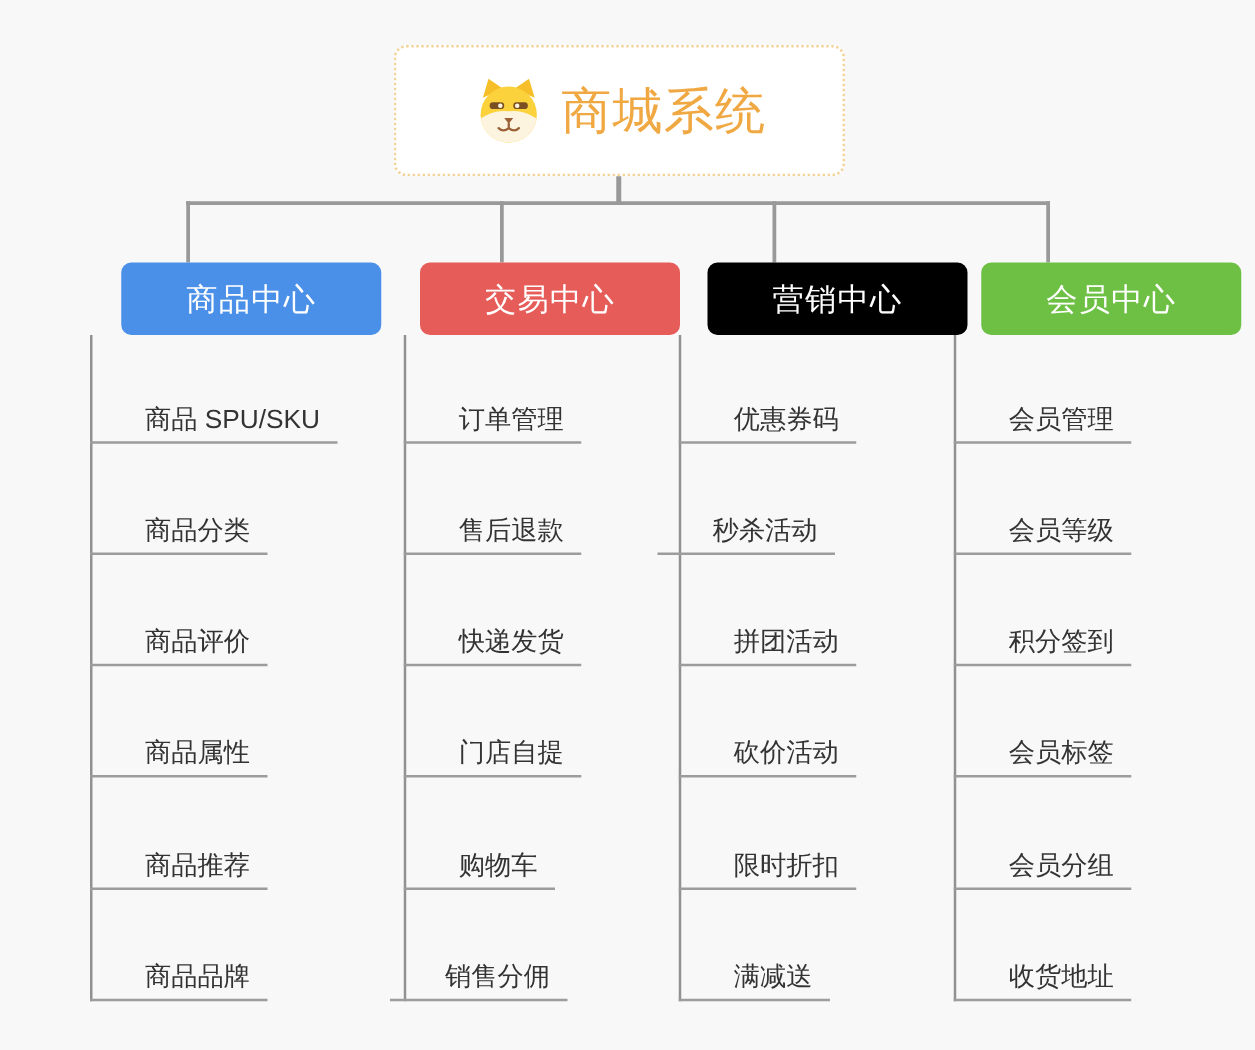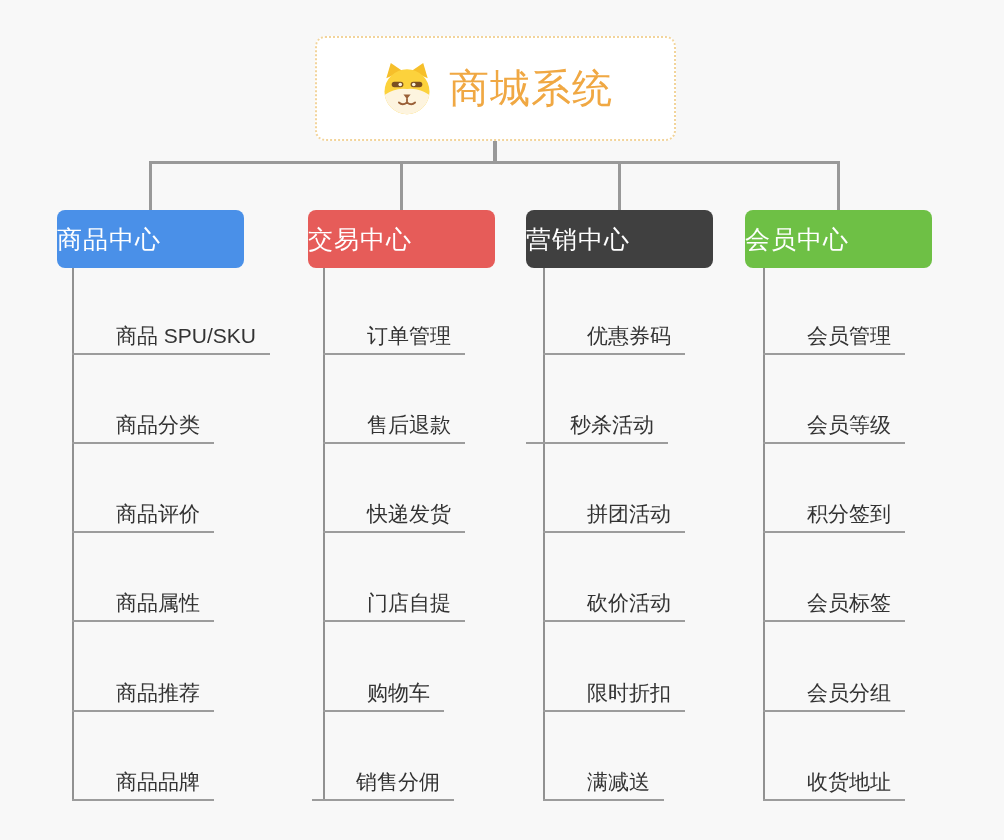--- a/index.html
+++ b/index.html
@@ -21,24 +21,25 @@
   .root-title{
     font-size:40px;letter-spacing:1px;font-weight:500;
   }
 
   
   .conn{position:absolute;background:#999999;}
   .colline{position:absolute;background:#919191;width:2px;}
 
   
   .branch-header{
-    position:absolute;width:187px;height:58px;border-radius:8px;
-    display:flex;align-items:center;justify-content:flex-start;
+    position:absolute;width:208px;height:58px;border-radius:8px;
+    display:flex;align-items:center;justify-content:center;
     color:#ffffff;font-size:25px;letter-spacing:1px;
     box-sizing:border-box;
+    margin-left:40px;
   }
 
   
   .leaf-node{
     position:absolute;
     line-height:34px;
     padding:0 14px 0 44px;
     border-bottom:2px solid #9c9c9c;
     font-size:21px;color:#333333;
     white-space:nowrap;
@@ -77,32 +78,32 @@
       <span>商品中心</span>
     </div>
     <div class="colline" style="left: 72px; top: 268px; height: 533px;"></div>
     <div class="leaf-node" style="left: 72px; top: 319px;">商品 SPU/SKU</div>
     <div class="leaf-node" style="left: 72px; top: 408px;">商品分类</div>
     <div class="leaf-node" style="left: 72px; top: 497px;">商品评价</div>
     <div class="leaf-node" style="left: 72px; top: 586px;">商品属性</div>
     <div class="leaf-node" style="left: 72px; top: 676px;">商品推荐</div>
     <div class="leaf-node" style="left: 72px; top: 765px;">商品品牌</div>
     <div class="conn" style="left: 400px; top: 161px; width: 3px; height: 49px;"></div>
-    <div class="branch-header" style="left: 308px; top: 210px; background: rgb(230, 92, 89);">
+    <div class="branch-header" style="left: 296px; top: 210px; background: rgb(230, 92, 89);">
       <span>交易中心</span>
     </div>
     <div class="colline" style="left: 323px; top: 268px; height: 533px;"></div>
     <div class="leaf-node" style="left: 323px; top: 319px;">订单管理</div>
     <div class="leaf-node" style="left: 323px; top: 408px;">售后退款</div>
     <div class="leaf-node" style="left: 323px; top: 497px;">快递发货</div>
     <div class="leaf-node" style="left: 323px; top: 586px;">门店自提</div>
     <div class="leaf-node" style="left: 323px; top: 676px;">购物车</div>
     <div class="leaf-node" style="left: 312px; top: 765px;">销售分佣</div>
     <div class="conn" style="left: 618px; top: 161px; width: 3px; height: 49px;"></div>
-    <div class="branch-header" style="left: 526px; top: 210px; background: #404040;">
+    <div class="branch-header" style="left: 526px; top: 210px; background: #000000;">
       <span>营销中心</span>
     </div>
     <div class="colline" style="left: 543px; top: 268px; height: 533px;"></div>
     <div class="leaf-node" style="left: 543px; top: 319px;">优惠券码</div>
     <div class="leaf-node" style="left: 526px; top: 408px;">秒杀活动</div>
     <div class="leaf-node" style="left: 543px; top: 497px;">拼团活动</div>
     <div class="leaf-node" style="left: 543px; top: 586px;">砍价活动</div>
     <div class="leaf-node" style="left: 543px; top: 676px;">限时折扣</div>
     <div class="leaf-node" style="left: 543px; top: 765px;">满减送</div>
     <div class="conn" style="left: 837px; top: 161px; width: 3px; height: 49px;"></div>

